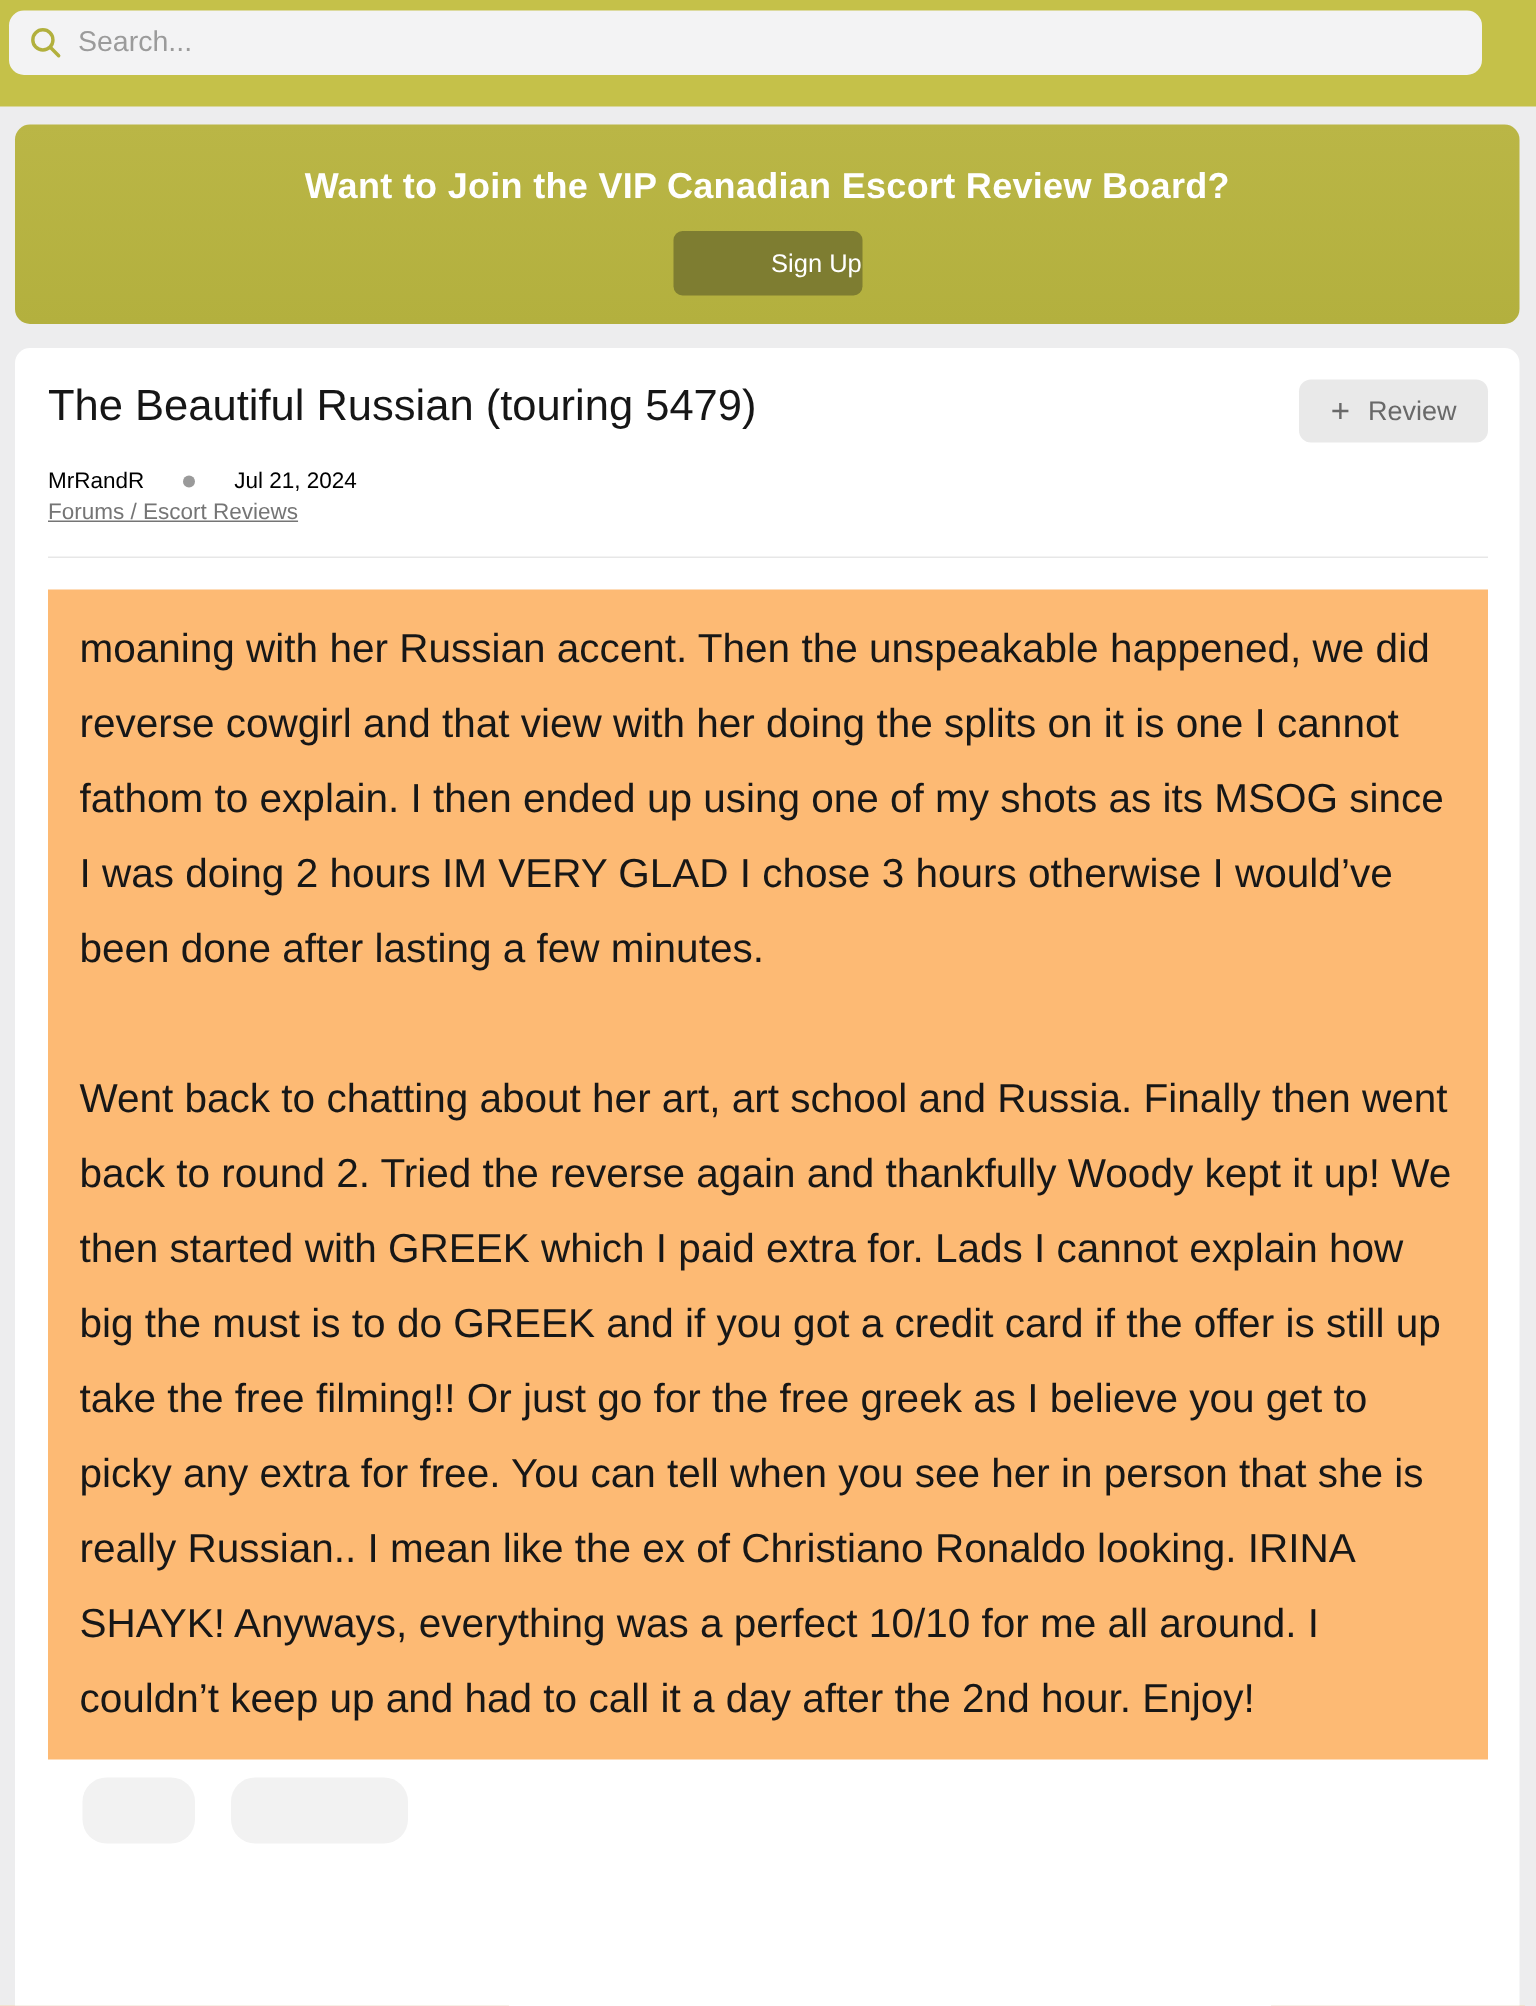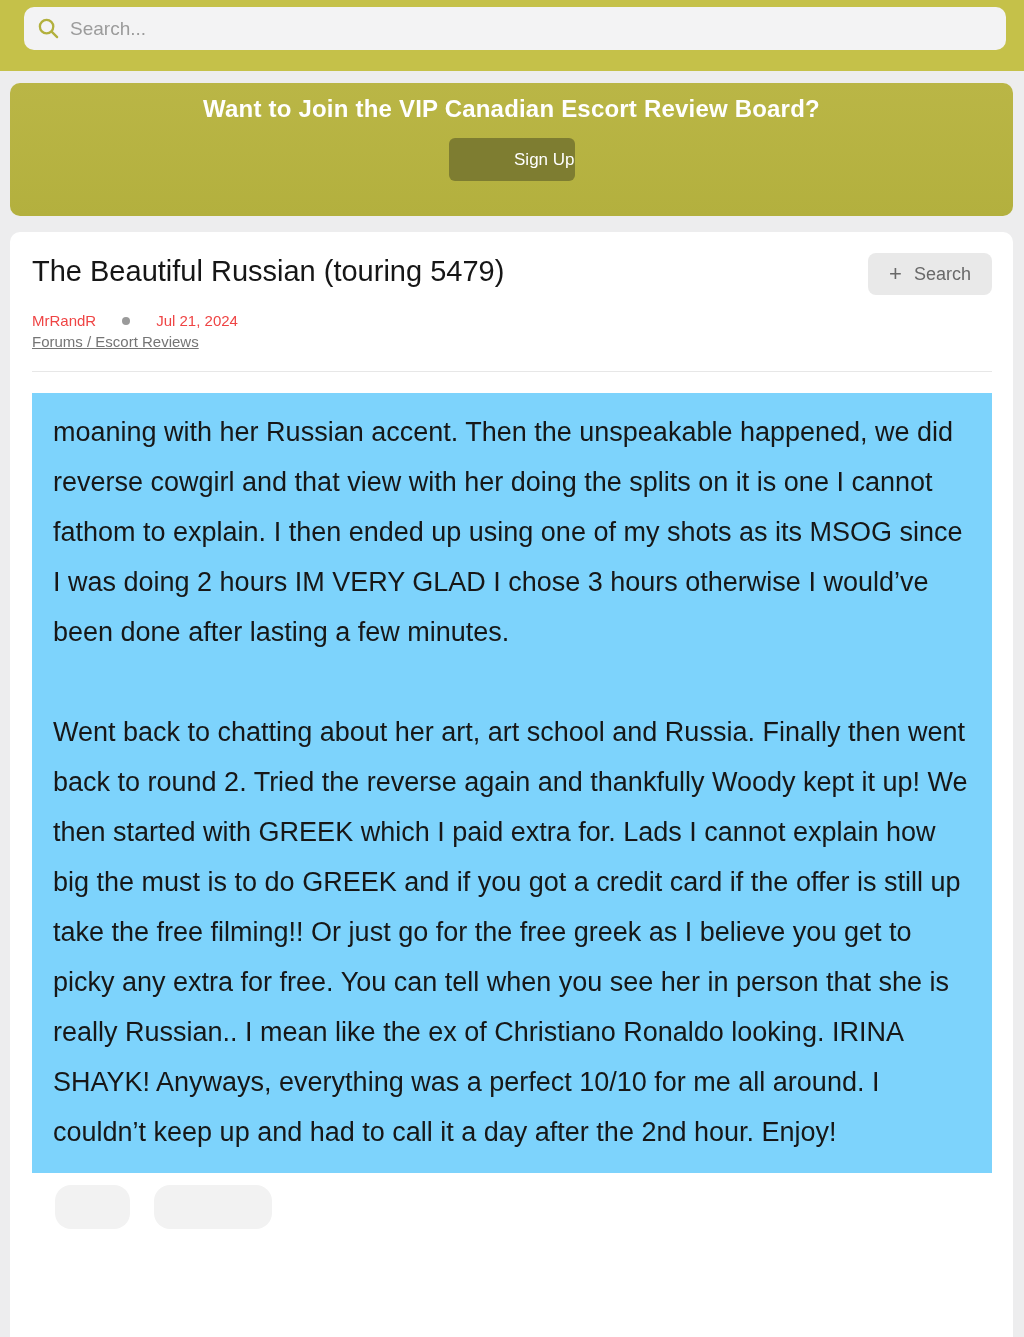--- a/index.html
+++ b/index.html
@@ -7,21 +7,21 @@
     width: 1024px; height: 1337px;
     overflow: hidden;
     background: #ededee;
     font-family: "Liberation Sans", sans-serif;
   }
 
   
   .top-bar {
     width: 1024px; height: 71px;
     background: #c5c149;
-    padding: 7px 20px 0 24px;
+    padding: 7px 20px 0 6px;
   }
   .search-wrap {
     position: relative;
     width: 982px; height: 43px;
   }
   .search-input {
     width: 100%; height: 100%;
     border: none; outline: none;
     border-radius: 10px;
     background: #f3f3f4;
@@ -37,21 +37,21 @@
     pointer-events: none;
   }
 
   
   .banner {
     margin: 12px 11px 0 10px;
     width: 1003px; height: 133px;
     background: linear-gradient(180deg, #bab646 0%, #b3b03e 100%);
     border-radius: 10px;
     text-align: center;
-    padding-top: 12px;
+    padding-top: 28px;
   }
   .banner-title {
     color: #ffffff;
     font-size: 24px;
     font-weight: bold;
     line-height: 28px;
     letter-spacing: 0.2px;
   }
   .signup-btn {
     margin-top: 15px;
@@ -103,21 +103,21 @@
     cursor: pointer;
   }
   .comment-btn .plus { font-size: 22px; font-weight: normal; line-height: 1; }
 
   .meta-row {
     margin-top: 17px;
     display: flex;
     align-items: center;
     gap: 26px;
     font-size: 15px;
-    color: #ef4444;
+    color: #000000;
   }
   .meta-dot {
     width: 8px; height: 8px;
     border-radius: 50%;
     background: #9a9a9a;
     display: inline-block;
   }
   .breadcrumb {
     display: inline-block;
     margin-top: 4px;
@@ -128,21 +128,21 @@
   .divider {
     margin-top: 20px;
     border: none;
     border-top: 1px solid #e7e7e7;
     height: 0;
   }
 
   
   .post-body {
     margin-top: 21px;
-    background: #7dd3fc;
+    background: #fdba74;
     padding: 14px 21px 16px 21px;
     font-size: 27px;
     line-height: 50px;
     color: #171717;
   }
   .post-body p + p { margin-top: 50px; }
 
   
   .actions-row {
     display: flex;
@@ -176,21 +176,21 @@
   <div class="banner-title">Want to Join the VIP Canadian Escort Review Board?</div>
   <button class="signup-btn">Sign Up</button>
 </div>
 
 <div class="card">
 
   <div class="card-head">
     <h1 class="thread-title">The Beautiful Russian (touring 5479)</h1>
     <button class="comment-btn">
       <span class="plus">+</span>
-      <span>Search</span>
+      <span>Review</span>
     </button>
   </div>
 
   <div class="meta-row">
     <span>MrRandR</span>
     <span class="meta-dot"></span>
     <span>Jul 21, 2024</span>
   </div>
 
   <a class="breadcrumb" href="#">Forums / Escort Reviews</a>

